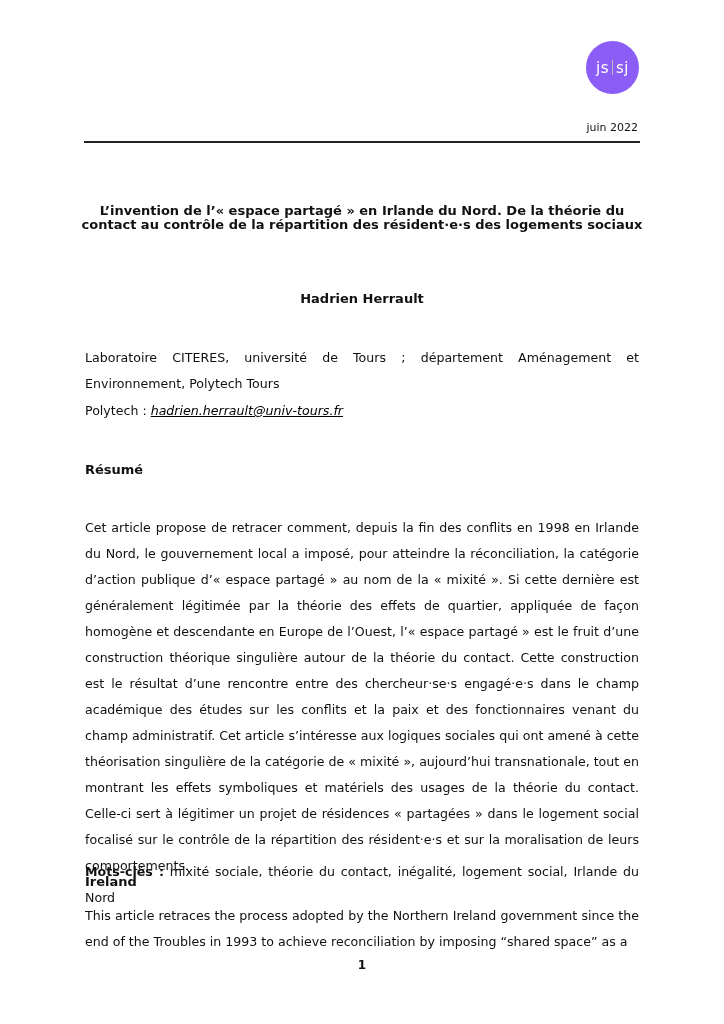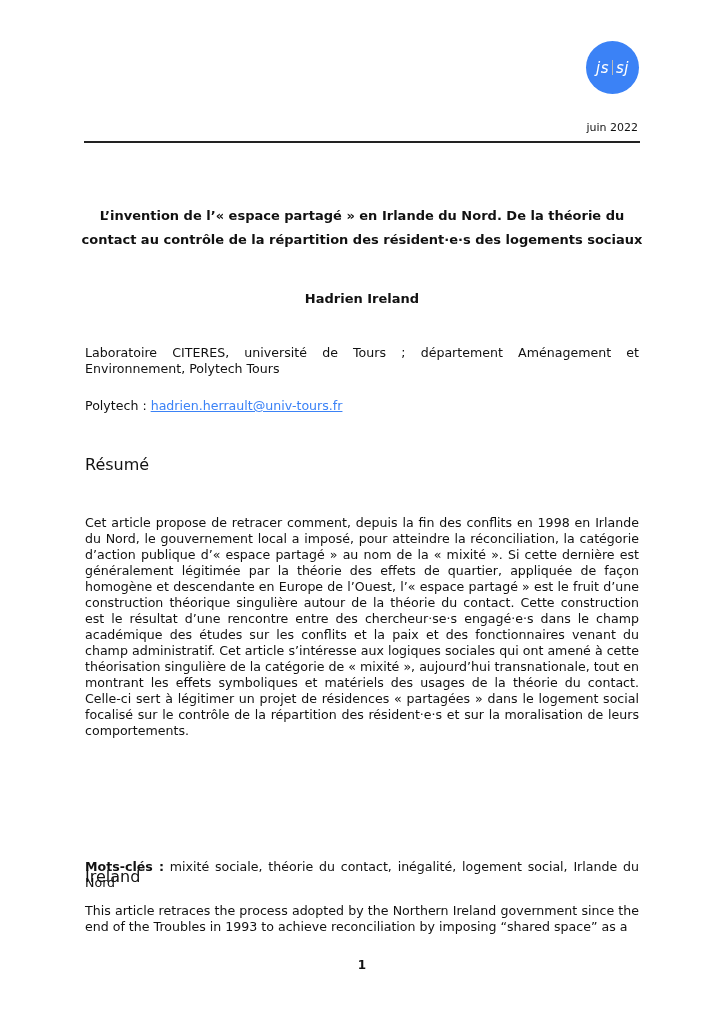--- a/index.html
+++ b/index.html
@@ -1,54 +1,54 @@
 <!DOCTYPE html>
 <html><head>
 <meta charset="utf-8">
 <style>
   html, body { margin: 0; padding: 0; background: #ffffff; }
   body { width: 724px; height: 1024px; position: relative; overflow: hidden;
          font-family: "DejaVu Sans", sans-serif; color: #111; }
   .logo { position: absolute; left: 586px; top: 41px; width: 53px; height: 53px;
-          border-radius: 50%; background: #3b82f6; display: flex; align-items: center;
-          justify-content: center; color: #fff; font-size: 15px; letter-spacing: 0.5px; font-style: italic; }
+          border-radius: 50%; background: #8b5cf6; display: flex; align-items: center;
+          justify-content: center; color: #fff; font-size: 15px; letter-spacing: 0.5px; }
   .logo .sep { display:inline-block; width:1px; height:15px; background:#bbb; margin:0 3px; vertical-align:middle; }
   .date { position: absolute; right: 86px; top: 121px; font-size: 11px; }
   .rule { position: absolute; left: 84px; top: 141px; width: 556px; height: 1.5px; background: #222; }
   .title { position: absolute; left: 80px; width: 564px; top: 204px; text-align: center;
-           font-weight: bold; font-size: 13px; line-height: 24px; }
+           font-weight: bold; font-size: 13px; line-height: 14px; }
   .author { position: absolute; left: 0; width: 724px; top: 291px; text-align: center;
             font-weight: bold; font-size: 13px; }
-  .block { position: absolute; left: 85px; width: 554px; font-size: 12.6px; line-height: 16px;
+  .block { position: absolute; left: 85px; width: 554px; font-size: 12.6px; line-height: 26px;
            text-align: justify; }
   .affil { top: 345px; }
   .courriel { top: 398px; }
-  .courriel a { color: #3b82f6; text-decoration: underline; }
-  .h { font-weight: normal; font-size: 16px; }
+  .courriel a { color: #000000; text-decoration: underline; font-style: italic; }
+  .h { font-weight: bold; font-size: 13px; }
   .resume-h { top: 457px; }
   .resume { top: 515px; }
   .mots { top: 822px; margin-top: 37px; }
   .abstract-h { top: 869px; }
   .abstract { top: 903px; }
   .pagenum { position: absolute; left: 0; width: 724px; top: 958px; text-align: center;
              font-weight: bold; font-size: 12px; }
 </style>
 </head>
 <body>
 
 <div class="logo">
   <span>js</span>
   <span class="sep"></span>
   <span>sj</span>
 </div>
 <div class="date">juin 2022</div>
 <div class="rule"></div>
 
 <div class="title">L’invention de l’« espace partagé » en Irlande du Nord. De la théorie du contact au contrôle de la répartition des résident·e·s des logements sociaux</div>
-<div class="author">Hadrien Ireland</div>
+<div class="author">Hadrien Herrault</div>
 
 <div class="block affil">Laboratoire CITERES, université de Tours ; département Aménagement et Environnement, Polytech Tours</div>
 <div class="block courriel">
   <span>Polytech : </span><a href="mailto:hadrien.herrault@univ-tours.fr">hadrien.herrault@univ-tours.fr</a>
 </div>
 
 <div class="block h resume-h">Résumé</div>
 <div class="block resume">Cet article propose de retracer comment, depuis la fin des conflits en 1998 en Irlande du Nord, le gouvernement local a imposé, pour atteindre la réconciliation, la catégorie d’action publique d’« espace partagé » au nom de la « mixité ». Si cette dernière est généralement légitimée par la théorie des effets de quartier, appliquée de façon homogène et descendante en Europe de l’Ouest, l’« espace partagé » est le fruit d’une construction théorique singulière autour de la théorie du contact. Cette construction est le résultat d’une rencontre entre des chercheur·se·s engagé·e·s dans le champ académique des études sur les conflits et la paix et des fonctionnaires venant du champ administratif. Cet article s’intéresse aux logiques sociales qui ont amené à cette théorisation singulière de la catégorie de « mixité », aujourd’hui transnationale, tout en montrant les effets symboliques et matériels des usages de la théorie du contact. Celle-ci sert à légitimer un projet de résidences « partagées » dans le logement social focalisé sur le contrôle de la répartition des résident·e·s et sur la moralisation de leurs comportements.</div>
 
 <div class="block mots">

